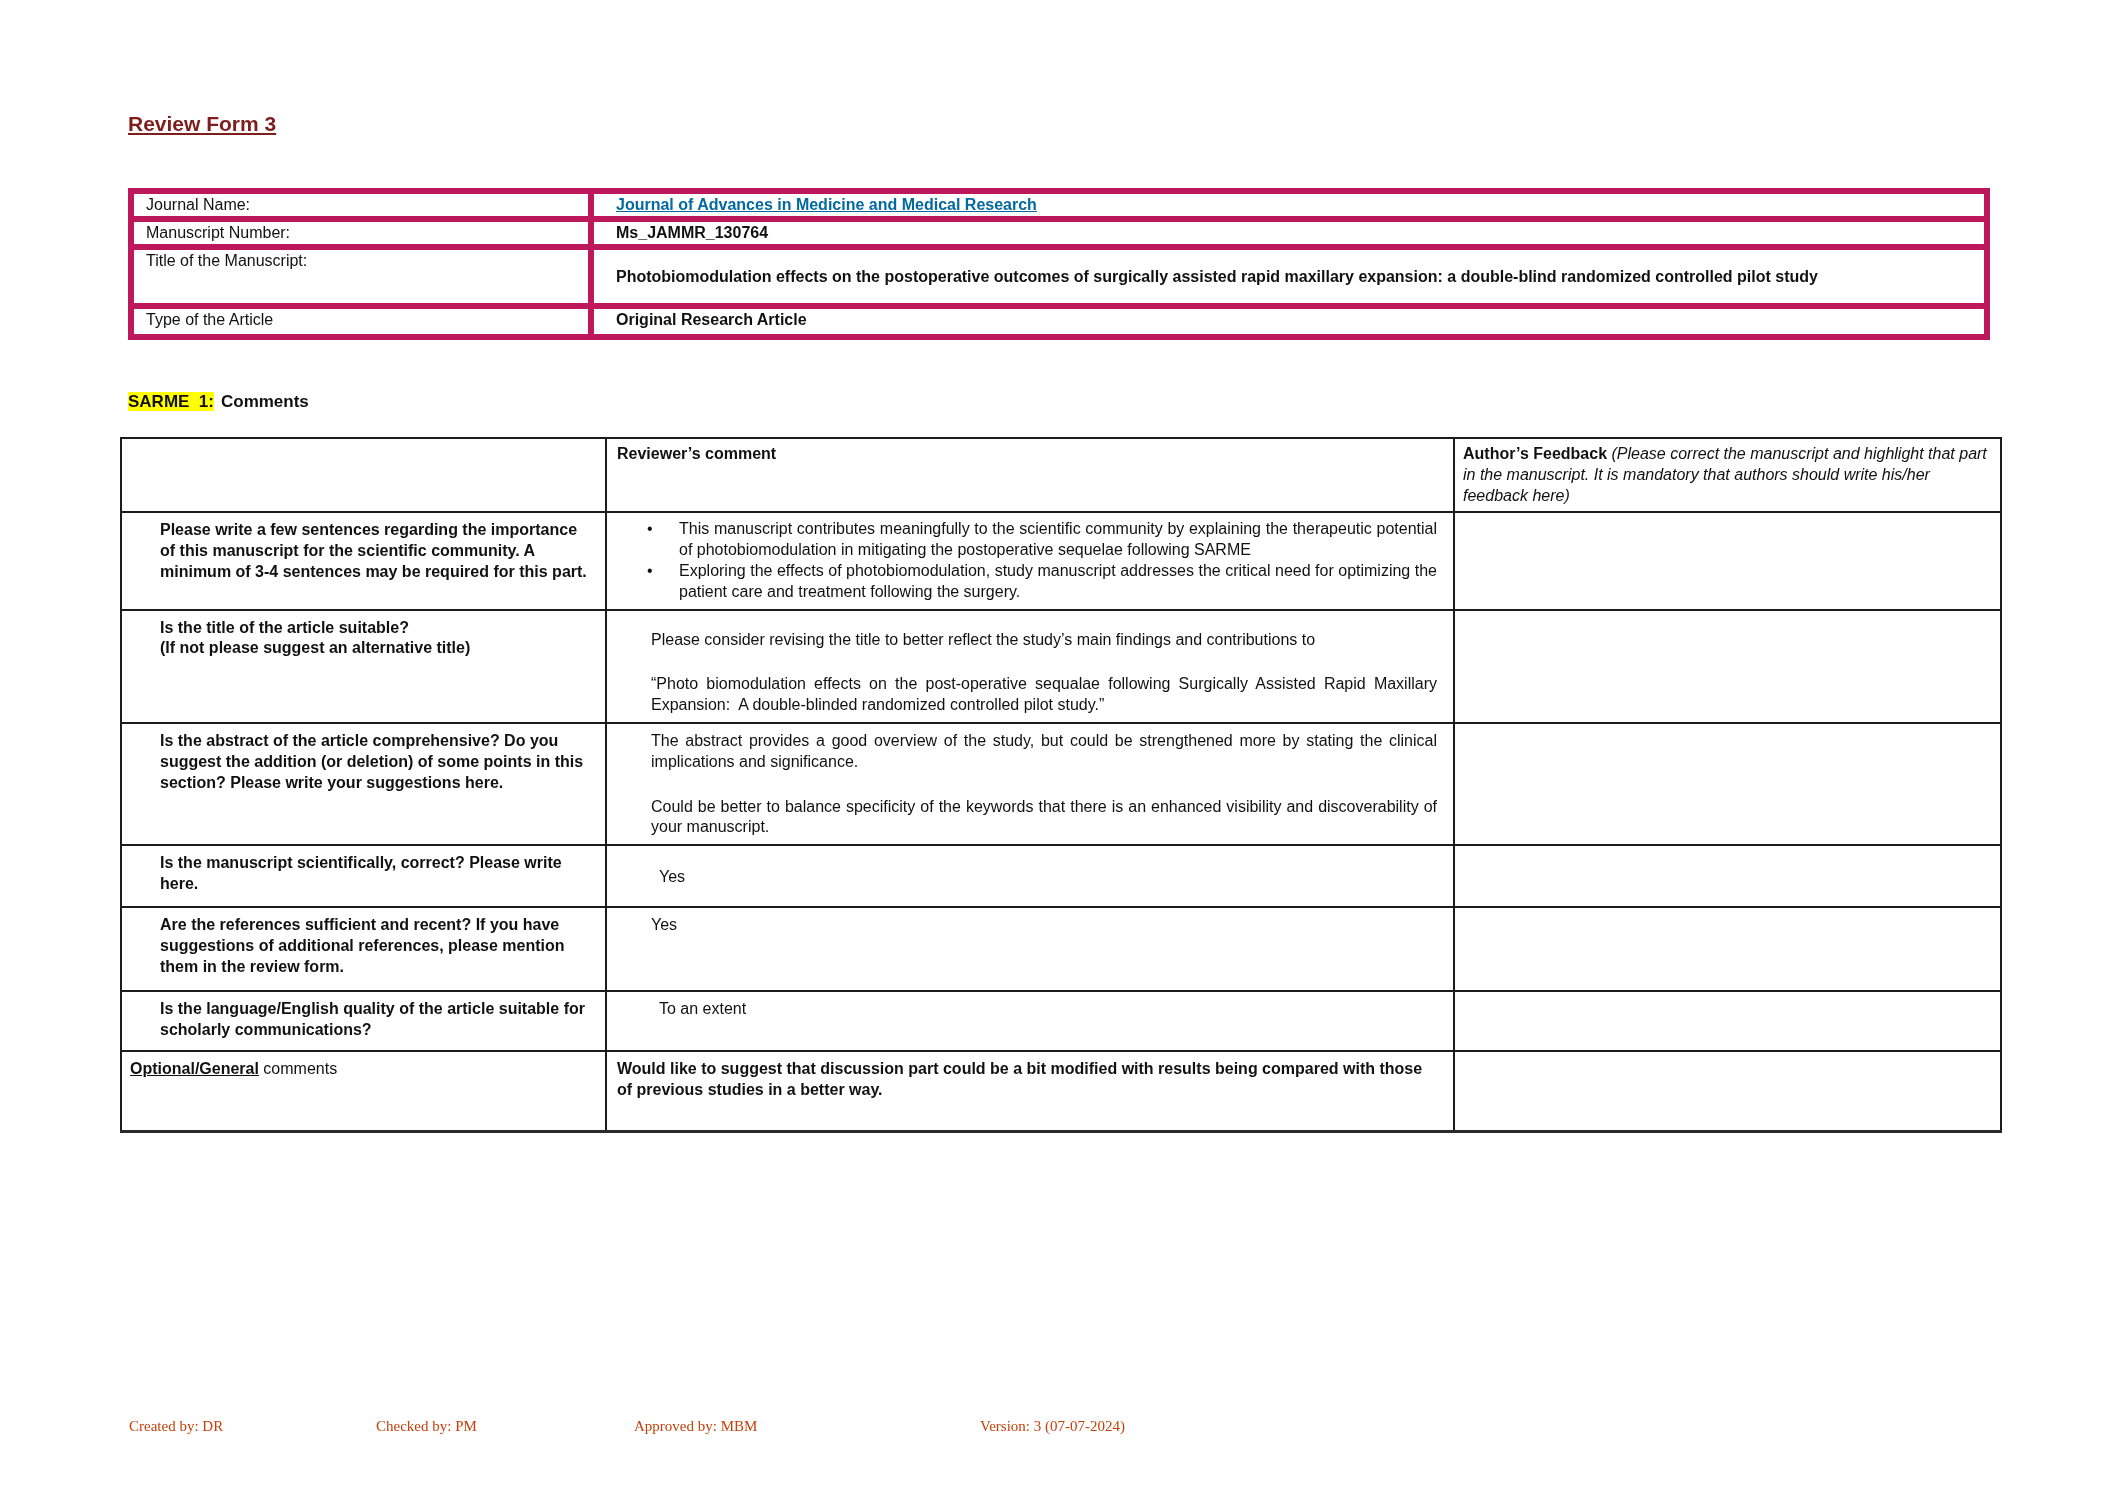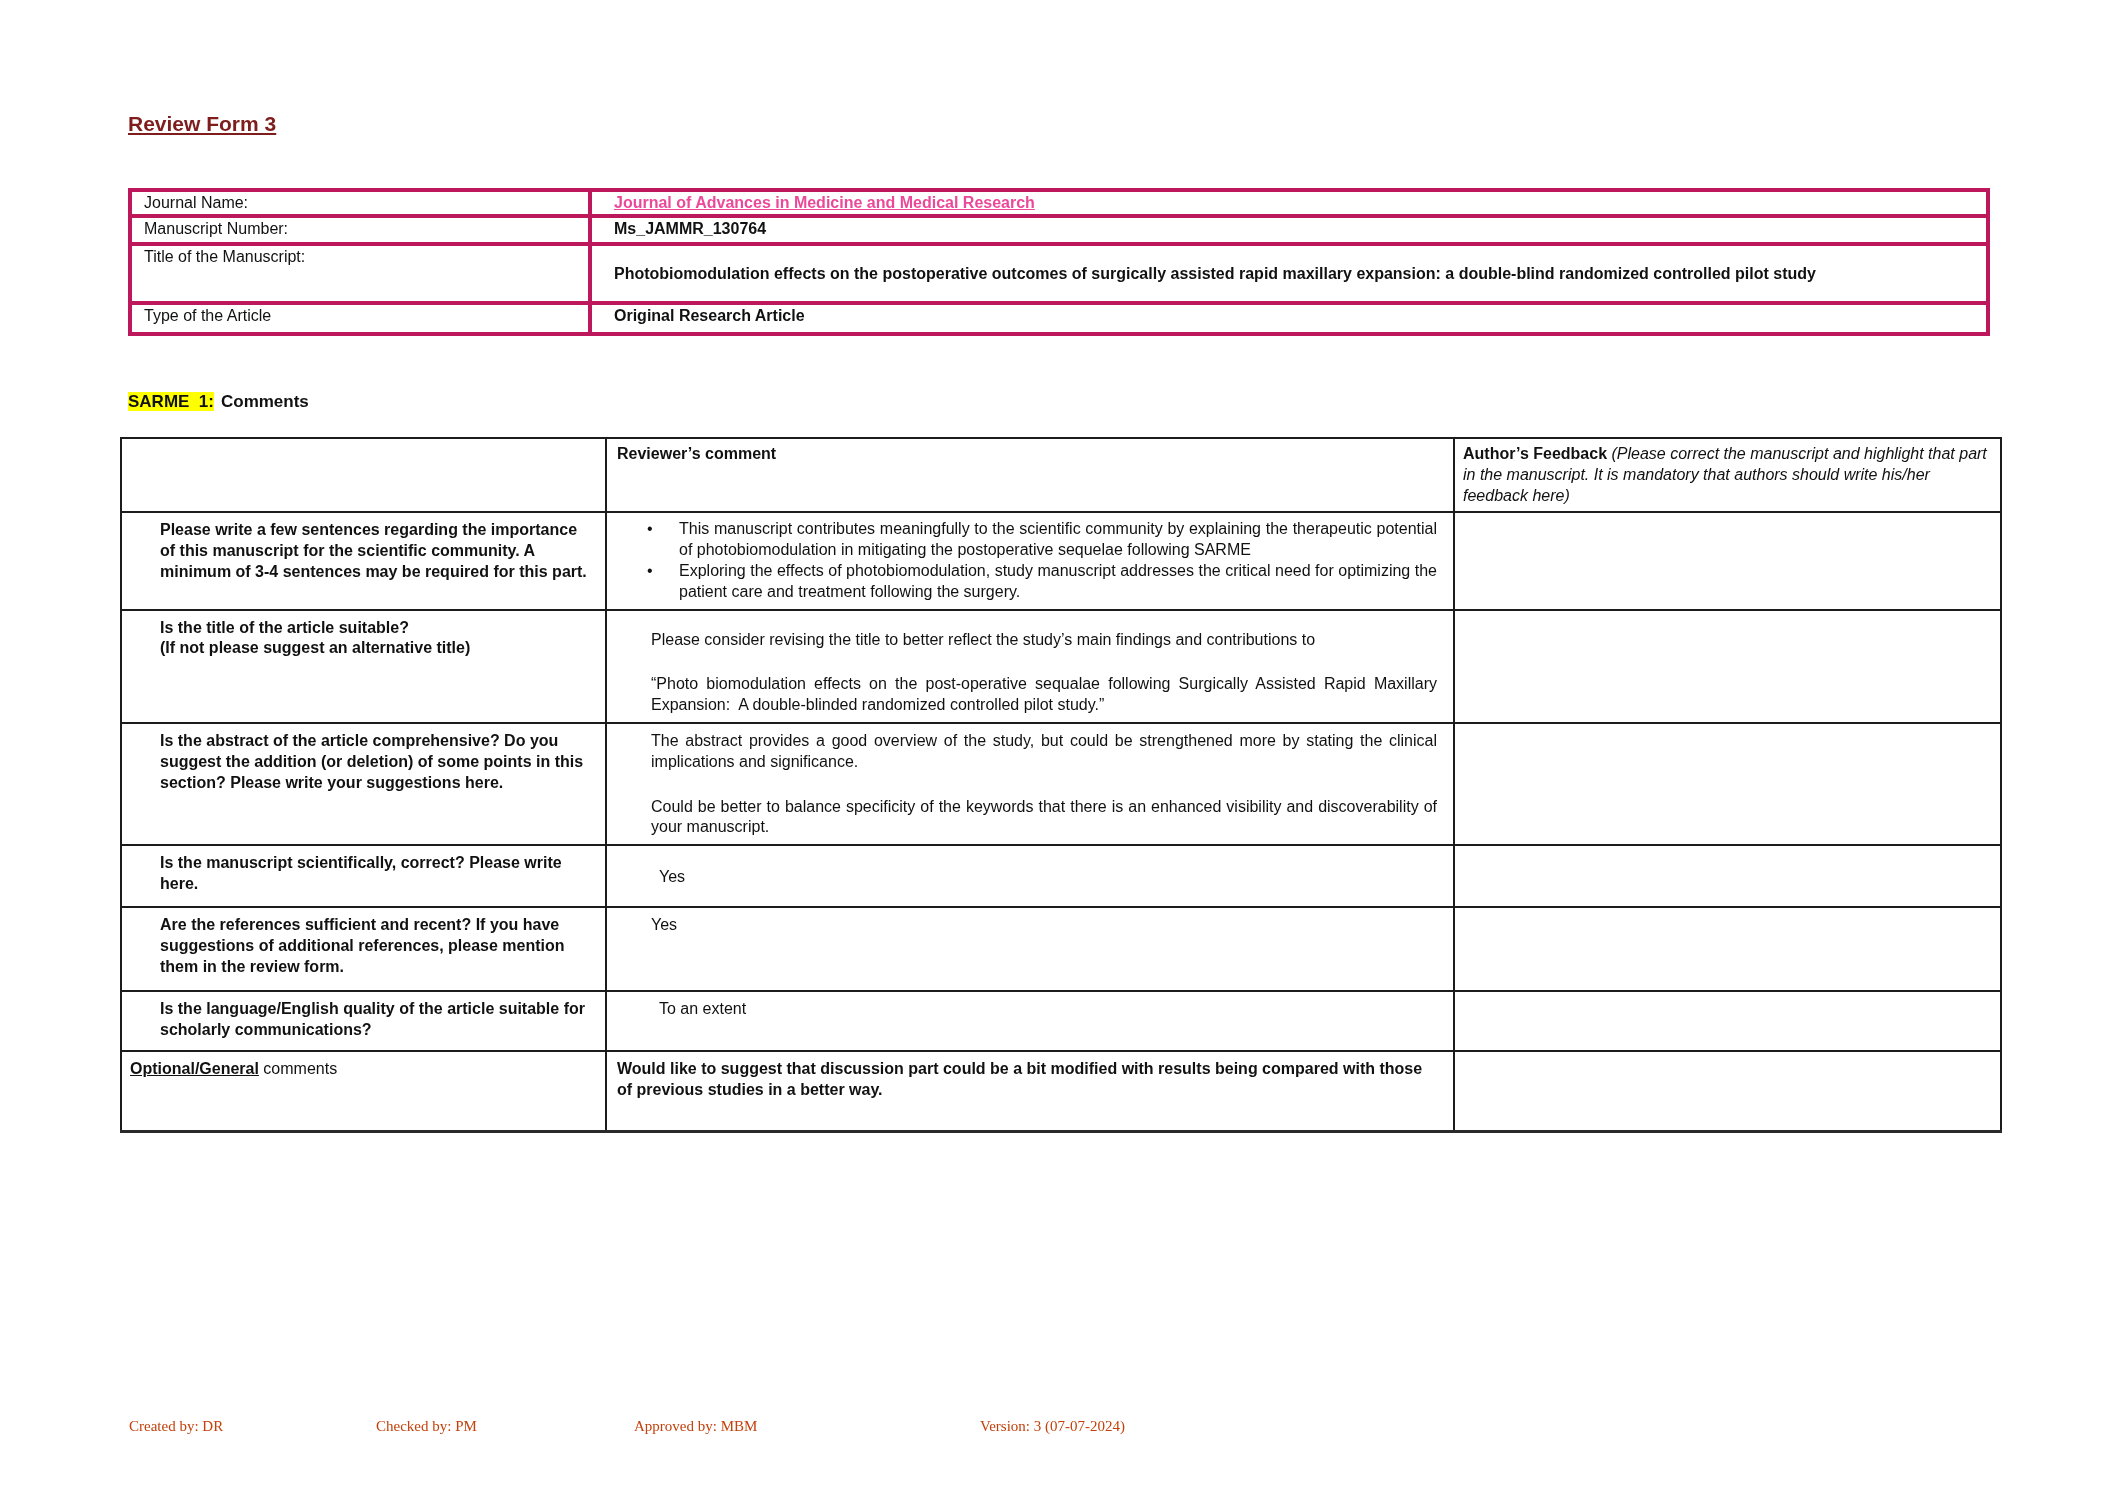--- a/index.html
+++ b/index.html
@@ -27,29 +27,29 @@
 
   
   .meta-table {
     position: absolute;
     left: 128px; top: 188px;
     width: 1862px;
     border-collapse: collapse;
     table-layout: fixed;
   }
   .meta-table td {
-    border: 4px solid #be185d;
+    border: 6px solid #be185d;
     vertical-align: top;
     padding: 2px 8px 2px 12px;
   }
   .meta-table col.c1 { width: 460px; }
   .meta-table td.m-value { padding-left: 22px; font-weight: bold; }
   .meta-table tr.r-title td.m-value { vertical-align: middle; }
   .journal-link {
-    color: #ec4899;
+    color: #0369a1;
     font-weight: bold;
     text-decoration: underline;
     cursor: pointer;
   }
 
   
   .part1-line {
     position: absolute;
     left: 128px; top: 392px;
     font-size: 17px;

